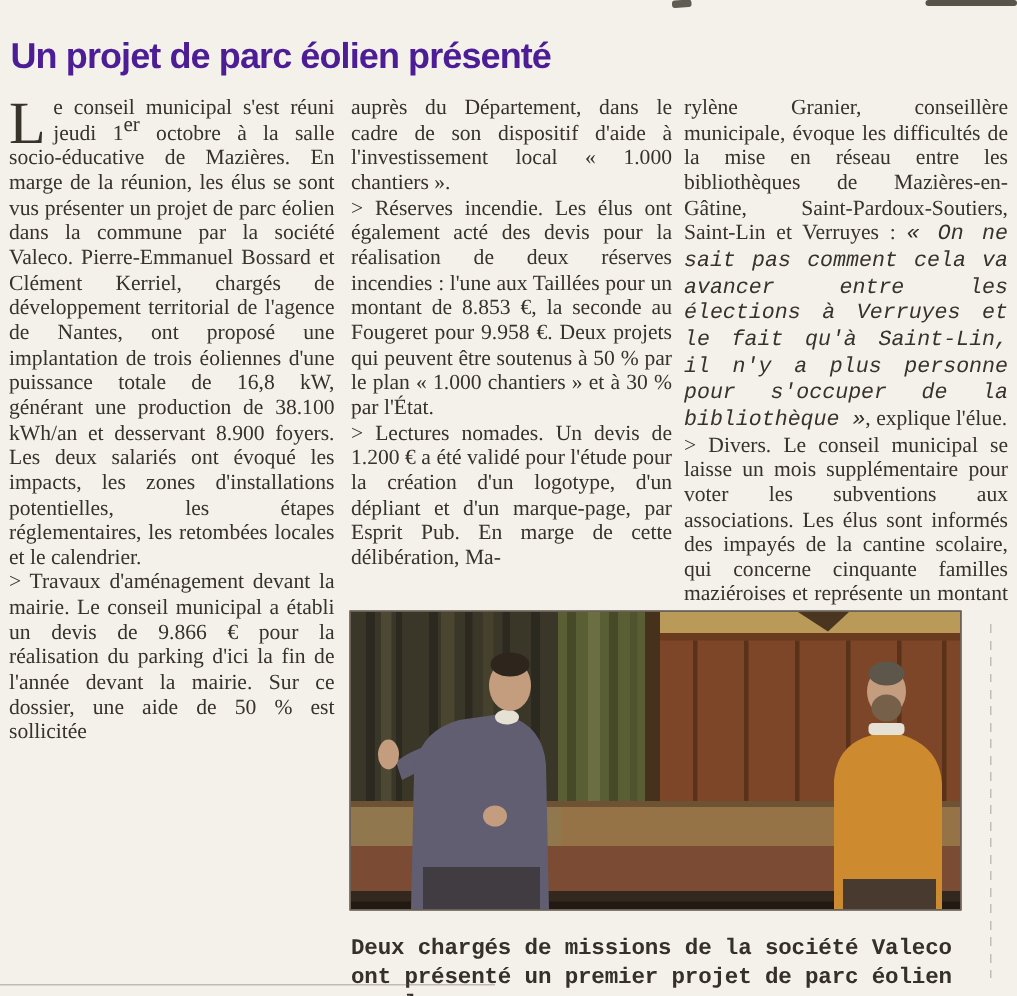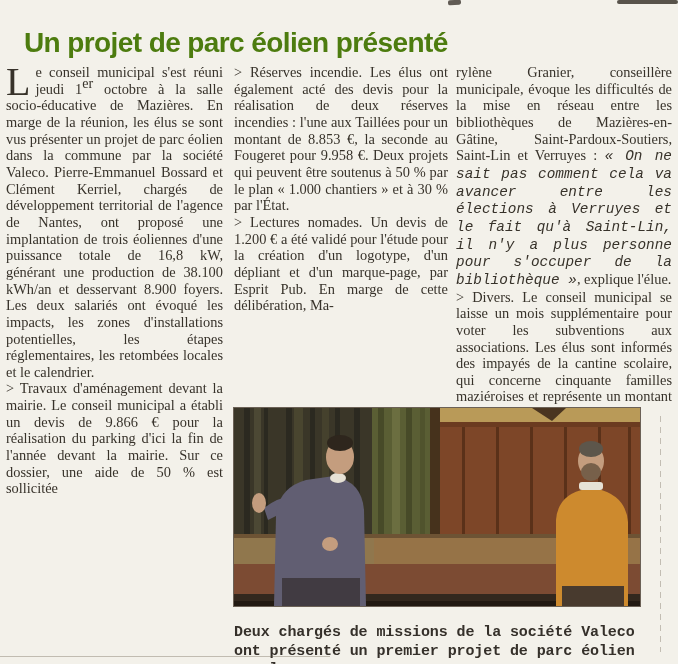--- a/index.html
+++ b/index.html
@@ -4,24 +4,24 @@
 <style>
   html,body{margin:0;padding:0;}
   .page{
     position:relative;
     width:678px;height:664px;
     background:#f3f1ea;
     overflow:hidden;
     font-family:"Liberation Serif", serif;
   }
   .title{
-    position:absolute;left:24px;top:9px;width:620px;
+    position:absolute;left:7px;top:9px;width:620px;
     font-family:"Liberation Sans", sans-serif;
-    font-weight:700;font-size:28px;line-height:1.1;
-    letter-spacing:-0.6px;color:#4d7c0f;
+    font-weight:700;font-size:24px;line-height:1.1;
+    letter-spacing:-0.6px;color:#4c1d95;
   }
   .textcol{
     position:absolute;top:64px;
     font-size:14.4px;line-height:16.65px;
     text-align:justify;color:#37322a;
   }
   .col1{left:6px;width:217px;}
   .col2{left:234px;width:214px;}
   .col3{left:456px;width:216px;}
   .textcol p{margin:0;padding:0;}
@@ -68,20 +68,21 @@
 
   <div class="artifact artifact-1"></div>
   <div class="artifact artifact-2"></div>
 
   <div class="textcol col1">
     <p><span class="dropcap">L</span><span>e conseil municipal s'est réuni jeudi 1</span><sup>er</sup><span> octobre à la salle socio-éducative de Mazières. En marge de la réunion, les élus se sont vus présenter un projet de parc éolien dans la commune par la société Valeco. Pierre-Emmanuel Bossard et Clément Kerriel, chargés de développement territorial de l'agence de Nantes, ont proposé une implantation de trois éoliennes d'une puissance totale de 16,8 kW, générant une production de 38.100 kWh/an et desservant 8.900 foyers. Les deux salariés ont évoqué les impacts, les zones d'installations potentielles, les étapes réglementaires, les retombées locales et le calendrier.</span></p>
     <p><span class="lead">&gt; Travaux d'aménagement devant la mairie.</span><span> Le conseil municipal a établi un devis de 9.866 € pour la réalisation du parking d'ici la fin de l'année devant la mairie. Sur ce dossier, une aide de 50 % est sollicitée</span></p>
   </div>
 
   <div class="textcol col2">
+    <p><span>auprès du Département, dans le cadre de son dispositif d'aide à l'investissement local « 1.000 chantiers ».</span></p>
     <p><span class="lead">&gt; Réserves incendie.</span><span> Les élus ont également acté des devis pour la réalisation de deux réserves incendies : l'une aux Taillées pour un montant de 8.853 €, la seconde au Fougeret pour 9.958 €. Deux projets qui peuvent être soutenus à 50 % par le plan « 1.000 chantiers » et à 30 % par l'État.</span></p>
     <p><span class="lead">&gt; Lectures nomades.</span><span> Un devis de 1.200 € a été validé pour l'étude pour la création d'un logotype, d'un dépliant et d'un marque-page, par Esprit Pub. En marge de cette délibération, Ma-</span></p>
   </div>
 
   <div class="textcol col3">
     <p><span>rylène Granier, conseillère municipale, évoque les difficultés de la mise en réseau entre les bibliothèques de Mazières-en-Gâtine, Saint-Pardoux-Soutiers, Saint-Lin et Verruyes : </span><span class="quote">« On ne sait pas comment cela va avancer entre les élections à Verruyes et le fait qu'à Saint-Lin, il n'y a plus personne pour s'occuper de la bibliothèque »</span><span>, explique l'élue.</span></p>
     <p><span class="lead">&gt; Divers.</span><span> Le conseil municipal se laisse un mois supplémentaire pour voter les subventions aux associations. Les élus sont informés des impayés de la cantine scolaire, qui concerne cinquante familles maziéroises et représente un montant de 4.653 € en 2020.</span></p>
   </div>
 
   <div class="photo">

